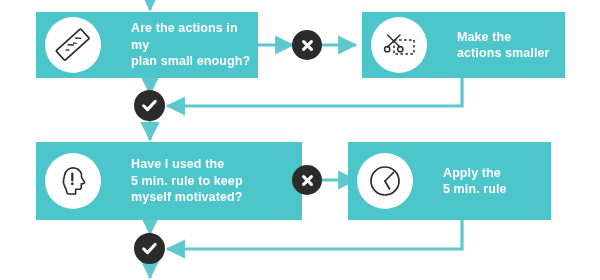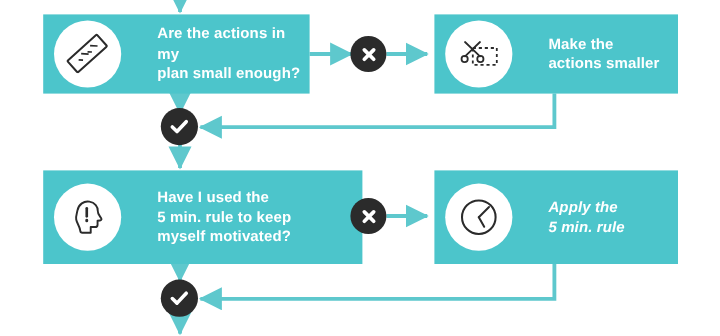--- a/index.html
+++ b/index.html
@@ -163,21 +163,21 @@
           <path d="M17.3,10.5 L17.3,17.3" stroke-width="2.2"></path>
           <path d="M17.3,20.5 L17.3,21.1" stroke-width="2.4"></path>
         </g>
       </svg>
     </div>
     <div class="node-label">Have I used the
 5 min. rule to keep
 myself motivated?</div>
   </div>
 
-  <div class="node-box" style="left:362px; top:142px; width:203px; height:78px;font-style:italic;">
+  <div class="node-box" style="left:348px; top:142px; width:203px; height:78px;">
     <div class="node-icon-wrap">
       <svg width="36" height="36" viewBox="0 0 36 36">
         <g stroke="#2b2b2b" fill="none">
           <circle cx="18" cy="18" r="14" stroke-width="1.7"></circle>
           <path d="M18,18 L26.5,9.5" stroke-width="1.7" stroke-linecap="round"></path>
           <path d="M18,18 L22.5,26" stroke-width="1.7" stroke-linecap="round"></path>
         </g>
       </svg>
     </div>
     <div class="node-label">Apply the

